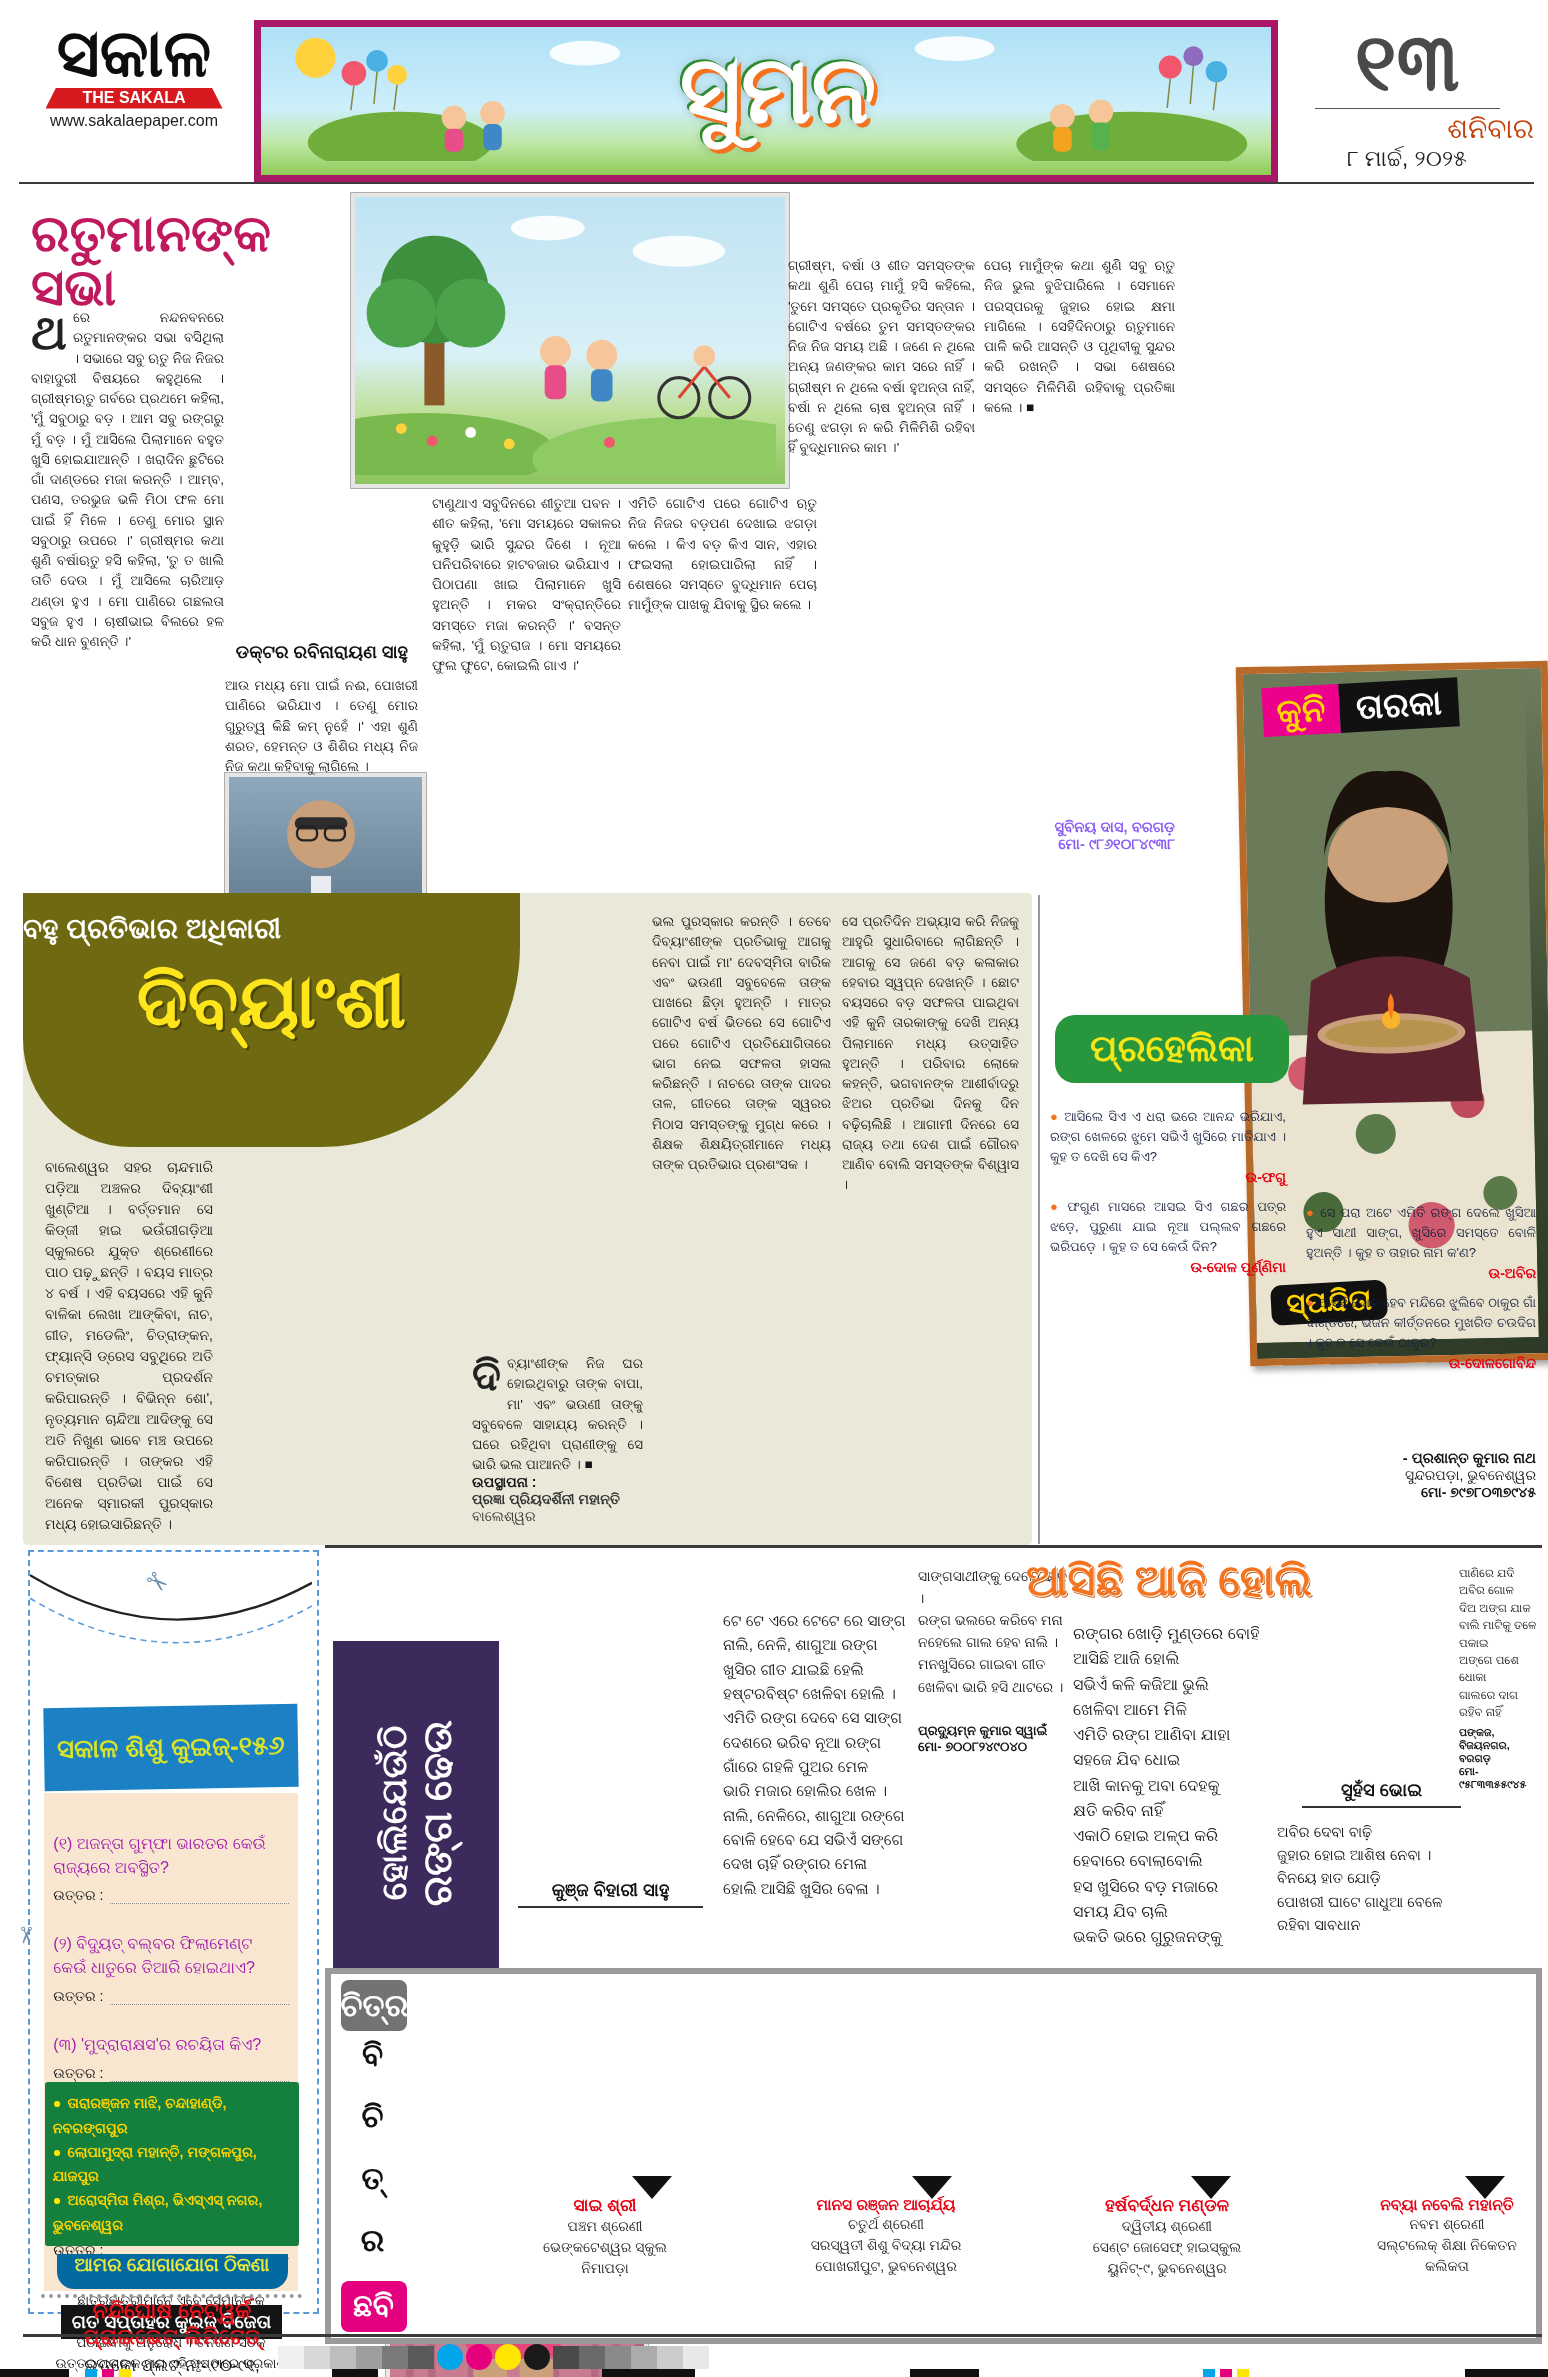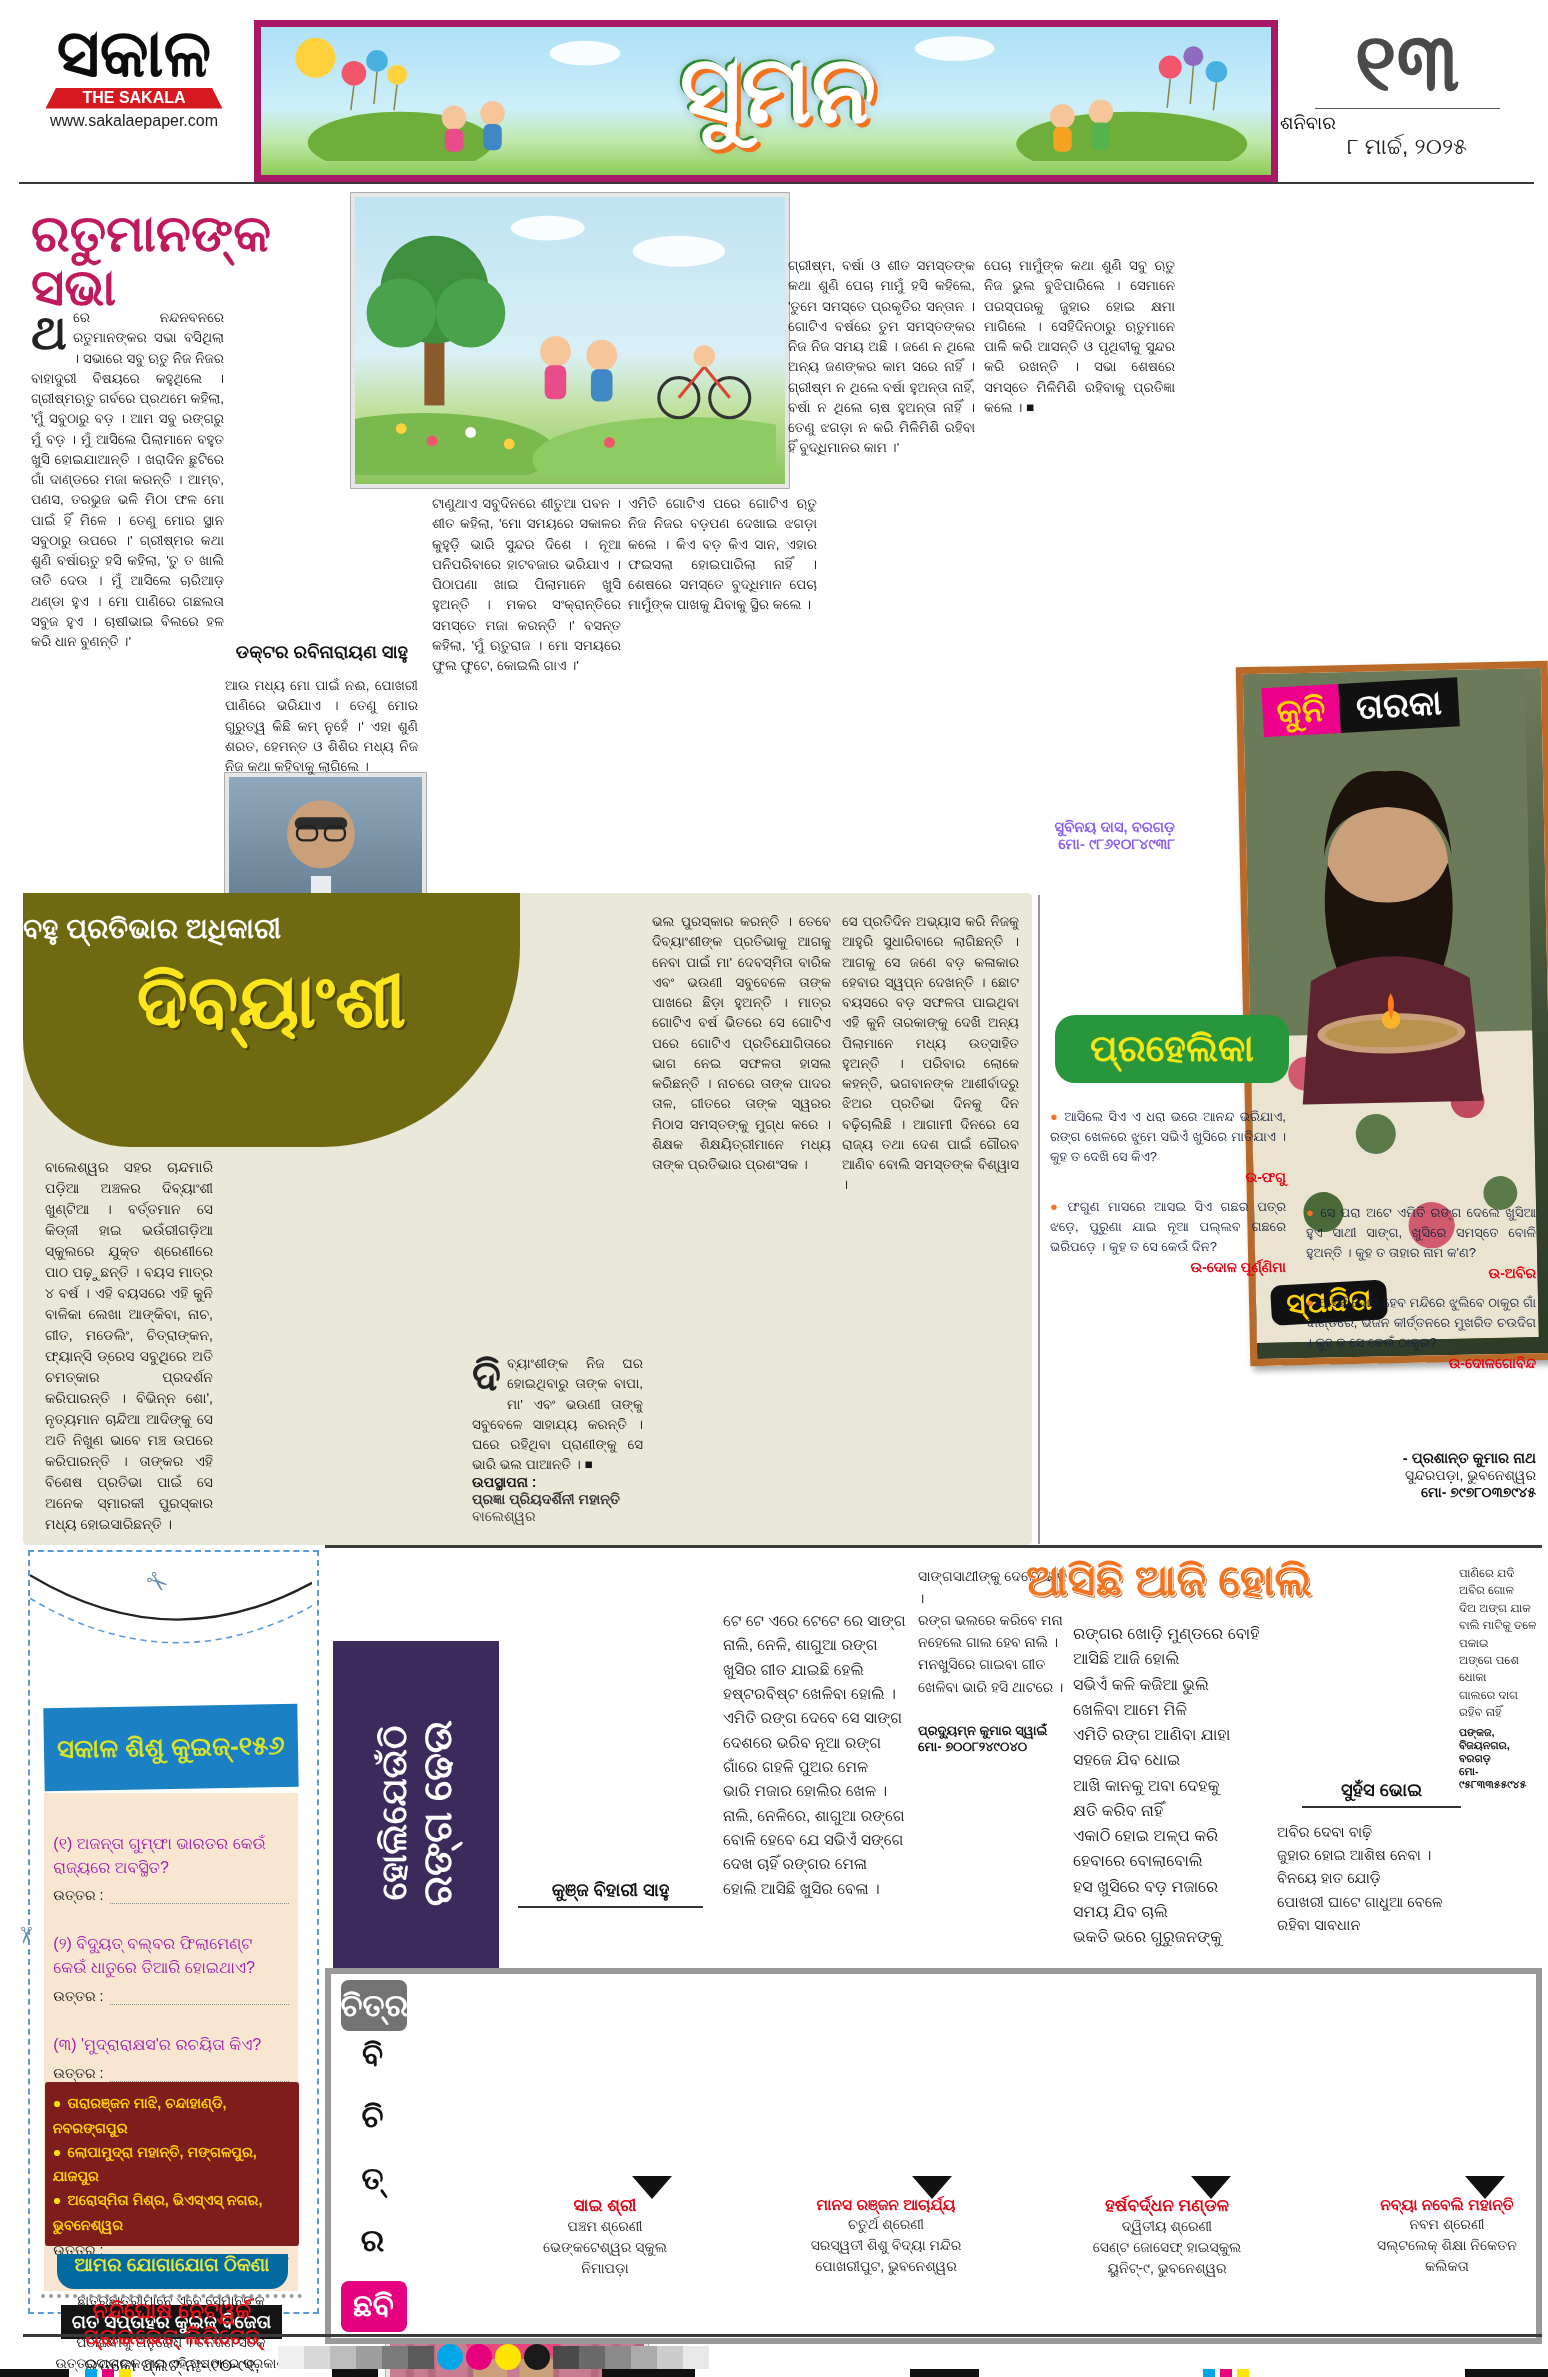--- a/index.html
+++ b/index.html
@@ -66,21 +66,21 @@
         <rect x="1078" y="124" width="24" height="36" rx="8" fill="#56b24c"></rect>
       <ellipse cx="420" cy="34" rx="46" ry="16" fill="#ffffff" opacity="0.9"></ellipse>
       <ellipse cx="900" cy="28" rx="52" ry="16" fill="#ffffff" opacity="0.9"></ellipse>
     </svg>
     <div class="abs" style="left:12px;top:10.8px;width:100%;text-align:center;font-weight:bold;font-size:94px;line-height:1.1;color:#ffffff;text-shadow:3.9px 3.9px 0 #f4731f,-2.3px -2.3px 0 #2e8b2e,0 0 10.8px rgba(0,0,0,.25);">ସୁମନ</div>
   </div>
 
   <div class="abs" style="left:1280px;top:23px;width:254px;height:147px;">
     <div style="font-size:80px;font-weight:bold;color:#4a4a4a;text-align:center;line-height:1;">୧୩</div>
     <div style="border-top:1.5px solid #555;width:185px;margin:4.6px auto;"></div>
-    <div style="font-size:18px;text-align:left;color:#000000;">ଶନିବାର</div>
+    <div style="font-size:28px;text-align:right;color:#c2410c;">ଶନିବାର</div>
     <div style="font-size:22.4px;text-align:center;color:#222;">୮ ମାର୍ଚ୍ଚ, ୨୦୨୫</div>
   </div>
 
   <div class="abs hr-black" style="left:18.5px;top:182px;width:1515px;height:2.3px;"></div>
 
   <div class="abs" style="left:31px;top:207px;width:316px;height:86px;font-weight:bold;font-size:51px;color:#c01a5e;line-height:1.05;text-shadow:0.8px 0.8px 0 #fff;">ରତୁମାନଙ୍କ ସଭା</div>
 
   <div class="abs frame ph" style="left:351px;top:193px;width:430px;height:287px;background:linear-gradient(180deg,#bfe3f2 0%,#d9f0f7 55%,#bfe09a 75%,#8cc45d 100%);">
     <svg width="421" height="278" viewBox="0 0 546 360">
       <ellipse cx="90" cy="330" rx="170" ry="50" fill="#79b94e"></ellipse>
@@ -330,21 +330,21 @@
 ବାଲି ମାଟିକୁ ତଳେ ପକାଇ
 ଅଙ୍ଗେ ପଶେ ଧୋକା
 ଗାଲରେ ଦାଗ ରହିବ ନାହିଁ
 ମନରେ ଆନନ୍ଦ ଭାରି ।</div>
   <div class="abs" style="left:1459px;top:1726px;width:85px;">
     <div style="font-weight:bold;font-size:10.8px;">ପଙ୍କଜ, ବିଜୟନଗର, ବରଗଡ଼</div>
     <div style="font-weight:bold;font-size:10.8px;">ମୋ- ୯୫୮୩୩୫୫୯୪୫</div>
   </div>
 
   <div class="abs" style="left:45px;top:2082px;width:254px;">
-    <div style="background:#7f1d1d;padding:9.3px 7.7px;border-radius:3.1px;">
+    <div style="background:#15803d;padding:9.3px 7.7px;border-radius:3.1px;">
       <div class="winner"><span class="dot">●</span><span>ତାରାରଞ୍ଜନ ମାଝି, ଚନ୍ଦାହାଣ୍ଡି, ନବରଙ୍ଗପୁର</span></div>
       <div class="winner"><span class="dot">●</span><span>ଲୋପାମୁଦ୍ରା ମହାନ୍ତି, ମଙ୍ଗଳପୁର, ଯାଜପୁର</span></div>
       <div class="winner"><span class="dot">●</span><span>ଅରୋସ୍ମିତା ମିଶ୍ର, ଭିଏସ୍‌ଏସ୍ ନଗର, ଭୁବନେଶ୍ୱର</span></div>
     </div>
     <div style="margin:7.7px auto 0;width:231px;height:35px;background:#0369a1;border-radius:0 0 17px 17px;display:flex;align-items:flex-start;justify-content:center;">
       <span style="color:#e8e83a;font-weight:bold;font-size:19px;">ଆମର ଯୋଗାଯୋଗ ଠିକଣା</span>
     </div>
     <div style="margin-top:9.3px;text-align:center;color:#e8131b;font-weight:bold;font-size:21.6px;line-height:1.2;">ନନ୍ଦିଘୋଷ ନେଟ୍‌ୱର୍କ ପ୍ରାଇଭେଟ୍ ଲିମିଟେଡ୍</div>
     <div style="margin-top:6.2px;text-align:center;font-size:17px;">ଇଡ୍‌କୋ ପ୍ଲଟ୍ ନଂ- ୯୦-୯୧, ଭଗବାନପୁର,</div>
 

